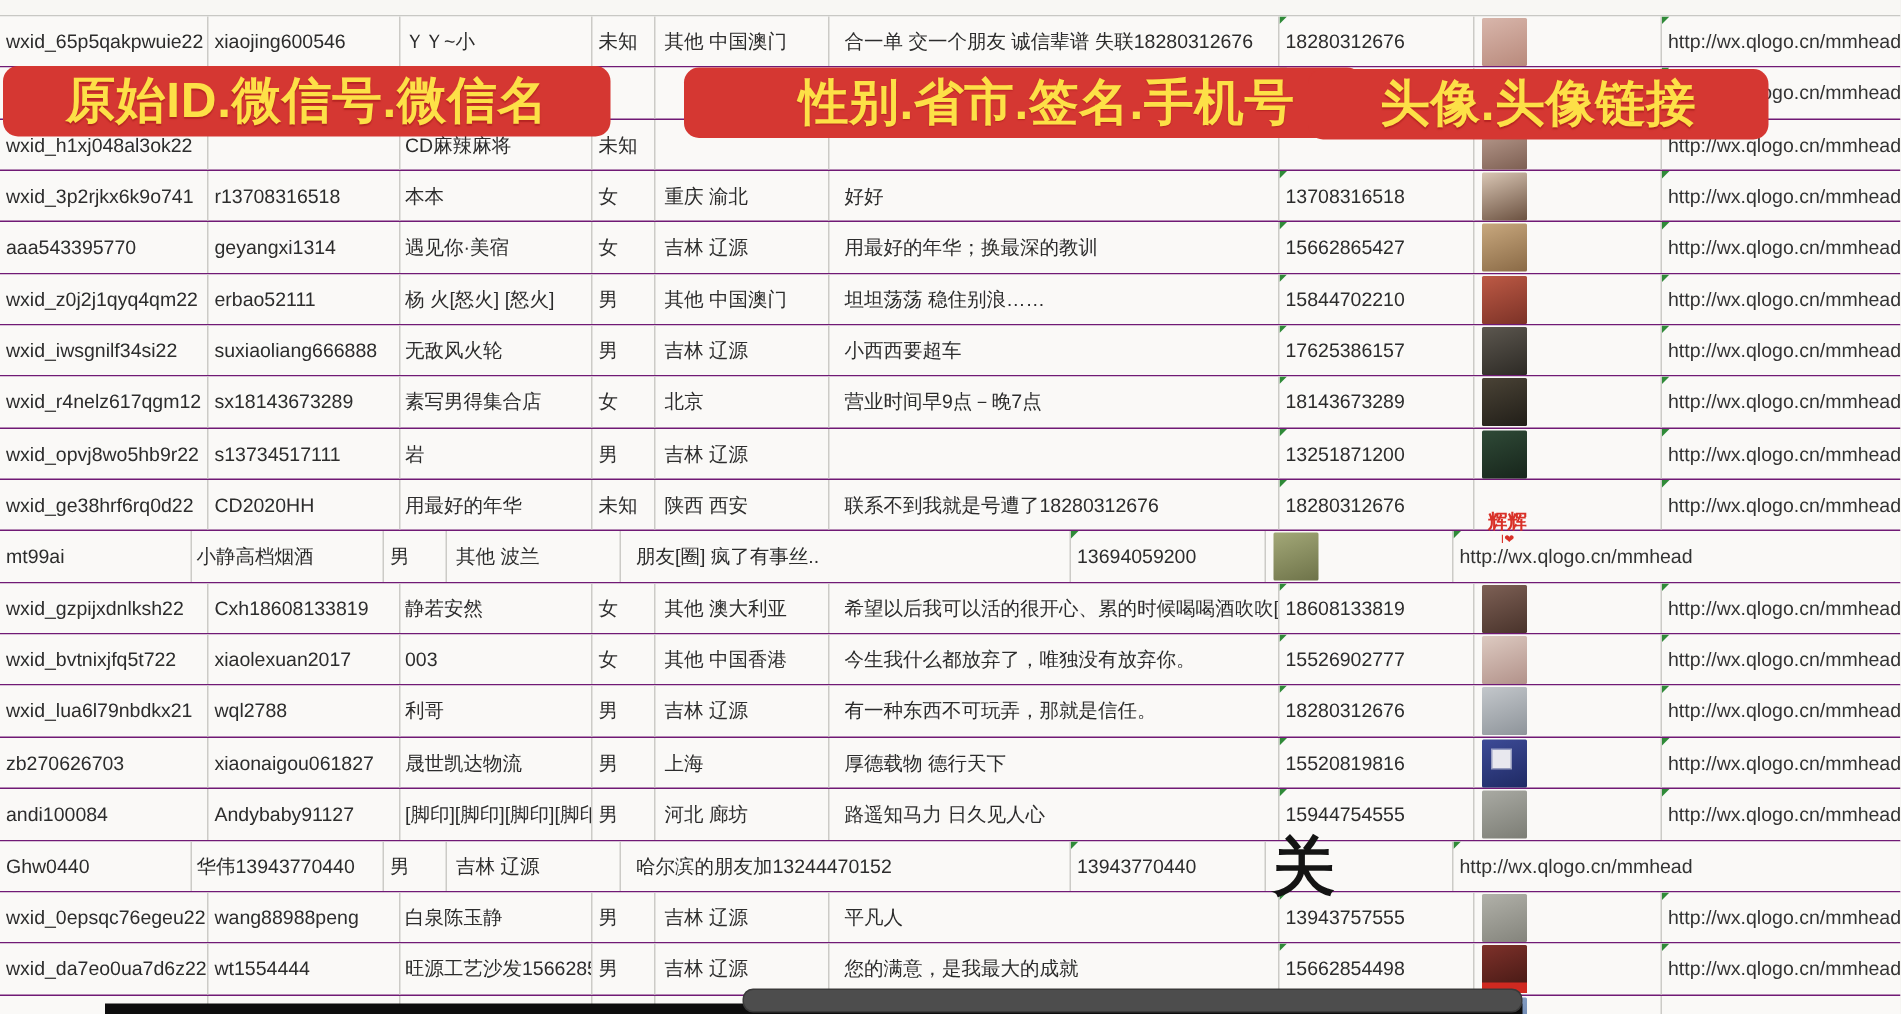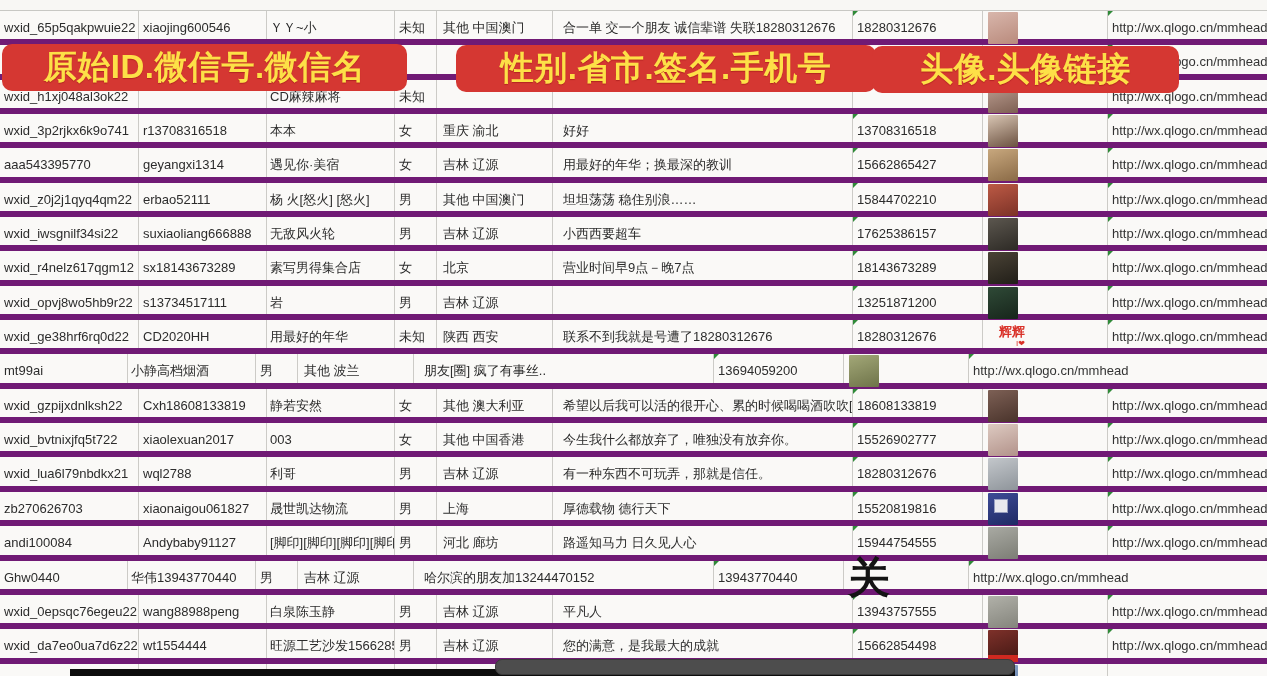--- a/index.html
+++ b/index.html
@@ -1,21 +1,21 @@
 <!DOCTYPE html>
 <html><head>
 <meta charset="utf-8">
 <style>
   html,body{margin:0;padding:0;}
   body{font-family:"Liberation Sans","DejaVu Sans",sans-serif;background:#e8e8e6;}
   .screen{position:relative;width:1267px;height:676px;overflow:hidden;background:#f8f7f4;}
 
   
   .sheet{position:absolute;left:0;top:10px;width:1267px;border-top:1px solid #c8c8c4;}
-  .row{display:flex;height:34.35px;box-sizing:border-box;border-bottom:6px solid #701a75;
+  .row{display:flex;height:34.35px;box-sizing:border-box;border-bottom:1px solid #701a75;
        background:#faf9f7;}
   .cell{box-sizing:border-box;border-right:1px solid #cccbc7;height:100%;
         font-size:13px;color:#2c2c2c;line-height:33px;white-space:nowrap;
         overflow:hidden;padding:0 2px 0 4px;position:relative;}
   .c-wxid{width:139px;}
   .c-no{width:128px;}
   .c-name{width:128px;padding-left:3px;}
   .c-gender{width:42px;}
   .c-region{width:116px;padding-left:6px;}
   .c-sig{width:300px;padding-left:10px;}
@@ -23,21 +23,21 @@
   .c-avatar{width:125px;overflow:visible;}
   .c-url{width:159px;border-right:none;color:#333;}
   .tri{position:absolute;left:0;top:0;width:0;height:0;
        border-top:5px solid #2f8a38;border-right:5px solid transparent;}
 
   
   .av{position:absolute;left:5px;top:1px;width:30px;height:32px;border-radius:1px;}
   .av-inner{position:absolute;left:7px;top:7px;width:12px;height:12px;background:#e8e8ee;
             box-shadow:0 0 0 1px rgba(255,255,255,.5);}
   .av-strip{position:absolute;left:0;bottom:0;width:100%;height:7px;background:#cf2920;}
-  .av-text{position:absolute;left:2px;top:0;width:40px;text-align:right;line-height:1;}
+  .av-text{position:absolute;left:2px;top:16px;width:40px;text-align:center;line-height:1;}
   .av-text .t1{display:block;color:#d93128;font-weight:bold;font-size:13px;margin-top:5px;}
   .av-text .t2{display:block;color:#d93128;font-size:8px;margin-top:2px;}
   .av-glyph{position:absolute;left:4px;top:-4px;font-size:42px;line-height:42px;
             font-weight:600;color:#141414;z-index:3;}
 
   
   .banner{position:absolute;height:47px;border-radius:10px;display:flex;
           align-items:center;justify-content:center;z-index:5;
           color:#fde047;font-weight:bold;font-size:33px;letter-spacing:0.5px;
           text-shadow:0 1px 1px rgba(120,0,0,.35);}
@@ -322,21 +322,21 @@
         <div class="cell c-avatar">
           <div class="av" style="background: linear-gradient(160deg, rgb(142, 167, 203), rgb(94, 121, 165));"></div>
         </div>
         <div class="cell c-url"></div>
       </div>
     </div>
 
   <div class="banner b1" style="background: rgb(213, 55, 50);">
     <span>原始ID.微信号.微信名</span>
   </div>
-  <div class="banner b2" style="background: rgb(213, 55, 50);">
+  <div class="banner b2" style="background: rgb(213, 55, 50); padding-left: 32px;">
     <span>性别.省市.签名.手机号</span>
   </div>
   <div class="banner b3" style="background: rgb(213, 55, 50);">
     <span>头像.头像链接</span>
   </div>
 
   <div class="blackbar"></div>
   <div class="hthumb"></div>
 
 </div>

